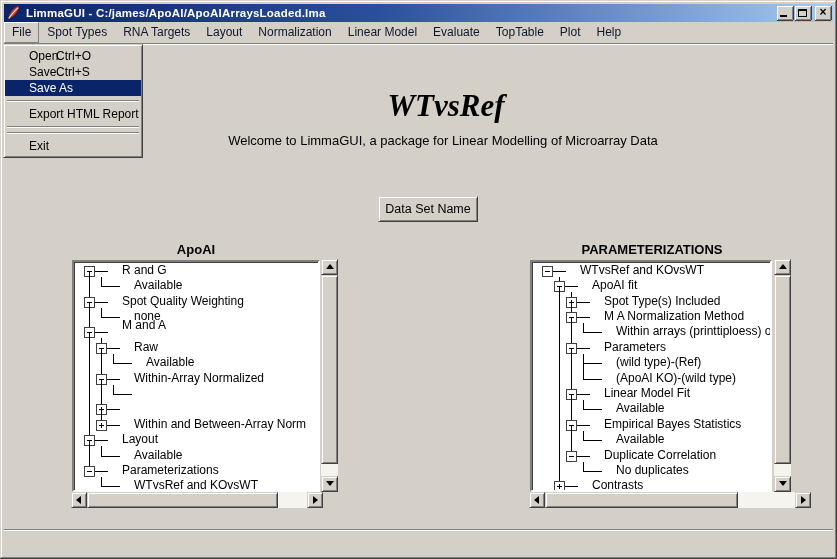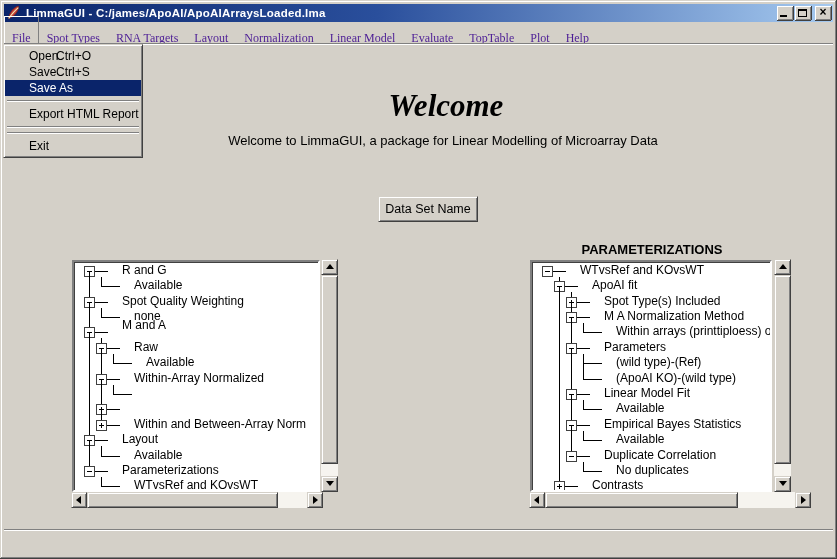--- a/index.html
+++ b/index.html
@@ -21,21 +21,21 @@
                    0 1px 0 #404040,1px 0 0 #404040;}
   .wbtn.close{margin-left:4px;}
   .glyph-min{position:absolute;left:3px;bottom:3px;width:7px;height:2px;background:#000;}
   .glyph-max{position:absolute;left:3px;top:3px;width:9px;height:8px;
              border:1px solid #000;border-top-width:2px;box-sizing:border-box;}
   .glyph-close{position:absolute;left:0;top:-1px;width:16px;text-align:center;
                font-size:12px;font-weight:bold;color:#000;line-height:15px;}
   
   .menubar{position:absolute;left:4px;top:22px;right:4px;height:21px;background:#d4d0c8;
            font-size:12px;display:flex;align-items:center;}
-  .mb-item{padding:14px 7px 3px 7px;border:1px solid transparent;white-space:nowrap;color:#4c1d95;font-family:Liberation Serif, serif;}
+  .mb-item{padding:2px 7px 3px 7px;border:1px solid transparent;white-space:nowrap;color:#0f172a;}
   .mb-item.active{border-color:#ffffff #808080 #808080 #ffffff;}
   .mb-groove{position:absolute;left:4px;top:43px;right:4px;height:0;
              border-top:1px solid #808080;border-bottom:1px solid #ffffff;}
   
   .file-menu{position:absolute;left:3px;top:44px;width:140px;background:#d4d0c8;
              border:1px solid;border-color:#d4d0c8 #404040 #404040 #d4d0c8;
              box-shadow:inset 1px 1px 0 #ffffff,inset -1px -1px 0 #808080;
              padding:3px 1px 3px 1px;box-sizing:border-box;font-size:12px;z-index:50;}
   .menu-item{position:relative;height:16px;line-height:16px;padding-left:24px;color:#000;}
   .menu-item .mi-accel{position:absolute;left:51px;top:0;}
@@ -131,24 +131,25 @@
       <span class="mb-item">Layout</span>
       <span class="mb-item">Normalization</span>
       <span class="mb-item">Linear Model</span>
       <span class="mb-item">Evaluate</span>
       <span class="mb-item">TopTable</span>
       <span class="mb-item">Plot</span>
       <span class="mb-item">Help</span>
     </div>
   <div class="mb-groove"></div>
 
-  <div class="big-title">Welcome</div>
+  <div class="big-title">WTvsRef</div>
   <div class="subtitle">Welcome to LimmaGUI, a package for Linear Modelling of Microarray Data</div>
   <button class="ds-btn">Data Set Name</button>
 
+  <div class="tree-label" id="tree0-label">ApoAI</div>
   <div class="tree-label" id="tree1-label">PARAMETERIZATIONS</div>
 
   <div class="tree-box" id="tree0-box">
     <div class="tree-content" id="tree0-content">
         <div class="tline" style="left: 14px; top: 8px; width: 19px; height: 1px;"></div>
         <div class="tbox" style="left: 9px; top: 3px;"></div>
         <div class="tnode" style="left: 47px; top: 0px;">R and G</div>
         <div class="tline" style="left: 26px; top: 14px; width: 1px; height: 9px;"></div>
         <div class="tline" style="left: 26px; top: 23px; width: 19px; height: 1px;"></div>
         <div class="tnode" style="left: 59px; top: 15px;">Available</div>

